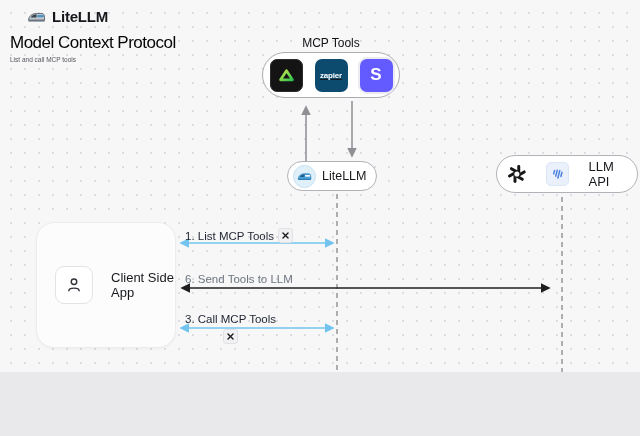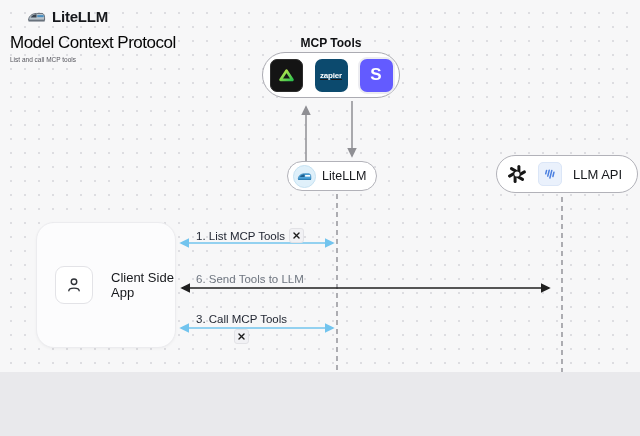--- a/index.html
+++ b/index.html
@@ -12,47 +12,47 @@
     font-family:"Liberation Sans", sans-serif;
     color:#16181c;
   }
   
   .brand{position:absolute;left:27px;top:8px;display:flex;align-items:center;gap:6px;}
   .brand .txt{font-size:15px;font-weight:600;letter-spacing:-0.2px;color:#16181c;}
   
   .title{position:absolute;left:10px;top:33px;font-size:17px;font-weight:400;letter-spacing:-0.5px;color:#050505;}
   .subtitle{position:absolute;left:10px;top:56px;font-size:6.5px;color:#55555c;}
   
-  .mcp-label{position:absolute;left:262px;top:36px;width:138px;text-align:center;font-size:12px;font-weight:700;color:#101114;}
+  .mcp-label{position:absolute;left:262px;top:36px;width:138px;text-align:center;font-size:12px;font-weight:400;color:#101114;}
   .mcp-pill{position:absolute;left:262px;top:52px;width:138px;height:46px;border-radius:23px;
     background:#ffffff;border:1px solid #ababb2;box-sizing:border-box;
     display:flex;align-items:center;justify-content:center;gap:12px;}
   .tool{width:33px;height:33px;border-radius:7px;display:flex;align-items:center;justify-content:center;box-sizing:border-box;}
   .tool-dark{background:#141414;border:1px solid #2c2c2c;}
   .tool-zapier{background:#0c4a6e;text-decoration:underline;}
   .tool-zapier span{color:#fff;font-weight:700;font-size:8px;letter-spacing:-0.2px;}
   .tool-stripe{background:#635bff;box-shadow:0 0 0 2px #ececf0;}
   .tool-stripe span{color:#fff;font-weight:700;font-size:17px;}
   
   .node{position:absolute;background:#fff;border:1px solid #b2b2b9;box-sizing:border-box;display:flex;align-items:center;}
   .node-litellm{left:287px;top:161px;width:90px;height:30px;border-radius:15px;gap:6px;padding-left:5px;}
   .node-litellm .txt{font-size:12.5px;font-weight:500;}
   .litellm-circle{width:21px;height:21px;border-radius:50%;background:#dff0fa;border:1px solid #c6e2f2;
     display:flex;align-items:center;justify-content:center;}
-  .node-llmapi{left:496px;top:155px;width:142px;height:38px;border-radius:19px;gap:11px;padding-left:10px;}
+  .node-llmapi{left:496px;top:155px;width:142px;height:38px;border-radius:19px;gap:19px;padding-left:10px;}
   .node-llmapi .txt{font-size:13px;font-weight:500;}
   .provider-chip{width:22px;height:22px;border-radius:5px;background:#eaf1fc;border:1px solid #dbe6f7;
     display:flex;align-items:center;justify-content:center;}
   .node-client{left:36px;top:222px;width:140px;height:126px;border-radius:18px;background:#fcfcfd;
     border:1px solid #ececef;box-shadow:0 1px 3px rgba(0,0,0,0.04);gap:18px;padding-left:18px;}
   .node-client .txt{font-size:13px;font-weight:500;}
   .person-box{width:36px;height:36px;border-radius:9px;background:#ffffff;border:1px solid #e3e3e7;
     display:flex;align-items:center;justify-content:center;flex:0 0 auto;}
   
-  .flow-label{position:absolute;display:flex;align-items:center;gap:4px;font-size:11.5px;font-weight:500;color:#1f2430;margin-left:11px;}
+  .flow-label{position:absolute;display:flex;align-items:center;gap:4px;font-size:11.5px;font-weight:500;color:#1f2430;}
   .flow-label.gray{color:#6f7680;font-weight:400;}
   .tools-badge{width:13px;height:13px;border-radius:3px;background:#f1f1f4;border:1px solid #e2e2e6;
     display:flex;align-items:center;justify-content:center;}
   .overlay{position:absolute;left:0;top:0;pointer-events:none;}
 </style>
 </head>
 <body>
 
 <div class="canvas">
 

